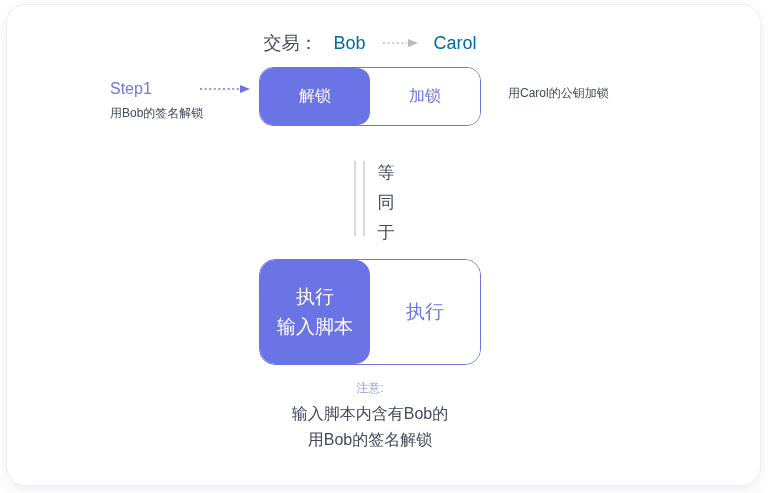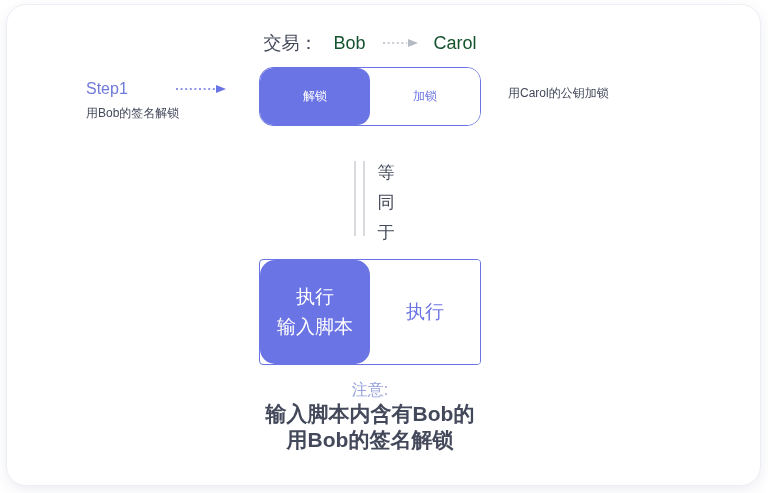--- a/index.html
+++ b/index.html
@@ -7,74 +7,74 @@
     position:relative;width:768px;height:493px;overflow:hidden;
     font-family:"Liberation Sans","DejaVu Sans",sans-serif;
     color:#43485a;background:#ffffff;
   }
   .card{
     position:absolute;left:6px;top:4px;right:7px;bottom:7px;
     background:#ffffff;border:1px solid #eceef3;border-radius:20px;
     box-shadow:0 4px 14px rgba(165,172,195,.20);
   }
   .dark{color:#43485a;}
-  .gray{color:#14532d;}
+  .gray{color:#0369a1;}
 
   
   .tx-row{
     position:absolute;left:0;top:31px;width:740px;height:24px;
     display:flex;justify-content:center;align-items:center;gap:16px;
     font-size:18px;
   }
   .tx-row .tx-label{font-size:18px;}
 
   
   .step-block{position:absolute;top:79px;}
-  .step1{left:86px;width:141px;}
+  .step1{left:110px;width:141px;}
   .step2{left:508px;width:158px;}
   .step-line1{display:flex;align-items:center;justify-content:space-between;height:20px;}
   .step-title{font-size:16px;color:#6f79d9;}
   .step-desc{font-size:12px;margin-top:6px;white-space:nowrap;}
 
   
   .pill{
     position:absolute;left:259px;width:222px;display:flex;
     border:1px solid #6b74e4;border-radius:14px;overflow:hidden;
     background:#ffffff;box-sizing:border-box;
   }
   .lock-box{top:67px;height:59px;}
-  .script-box{top:259px;height:106px;border-radius:4px;}
+  .script-box{top:259px;height:106px;border-radius:16px;}
   .pill .half{
     flex:1;display:flex;flex-direction:column;justify-content:center;
     align-items:center;text-align:center;
   }
   .pill .half.filled{background:#6b74e4;color:#ffffff;border-radius:13px;}
   .script-box .half.filled{border-radius:15px;}
   .pill .half.outline{color:#6b74e4;background:#ffffff;text-align:right;}
-  .lock-box .half{font-size:12px;}
+  .lock-box .half{font-size:16px;}
   .script-box .half{font-size:19px;line-height:30px;}
 
   
   .vline{position:absolute;width:2px;height:75px;top:161px;background:#d8dade;}
   .vline.l1{left:354px;}
   .vline.l2{left:363px;}
   .equiv-text{
     position:absolute;left:375px;top:158px;width:22px;
     font-size:17px;line-height:30px;text-align:center;
   }
   .equiv-text span{display:block;}
 
   
   .note-title{
     position:absolute;left:0;top:380px;width:740px;text-align:center;
-    font-size:16px;color:#96a0dc;
+    font-size:12px;color:#96a0dc;
   }
   .note-lines{
     position:absolute;left:0;top:401px;width:740px;text-align:center;
-    font-size:21px;line-height:26px;font-weight:bold;
+    font-size:16px;line-height:26px;
   }
   .arrow-icon{display:block;}
 </style>
 </head>
 <body>
 
 <div class="stage">
   <div class="card"></div>
 
   <div class="tx-row">

